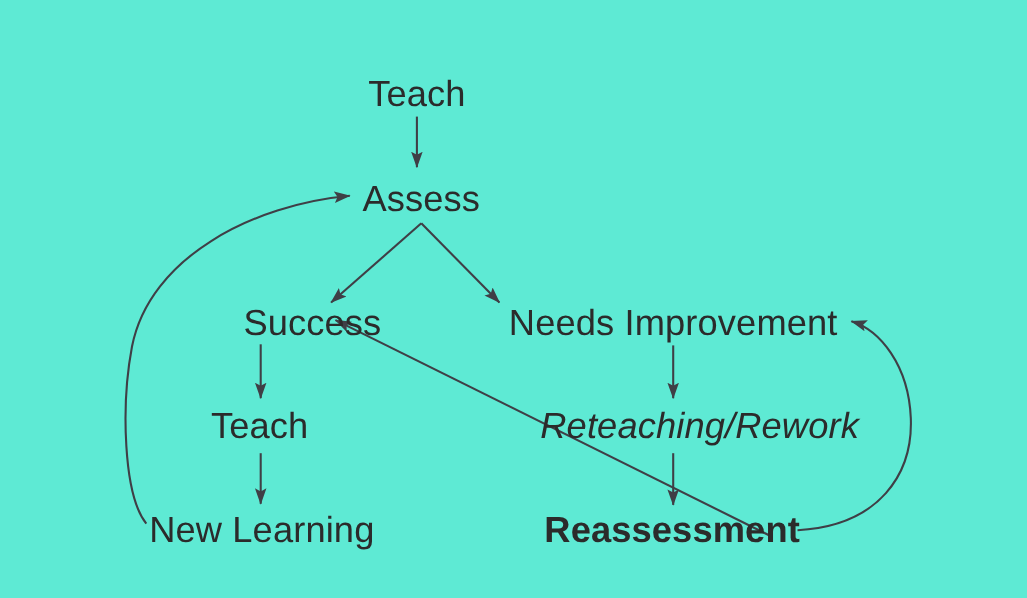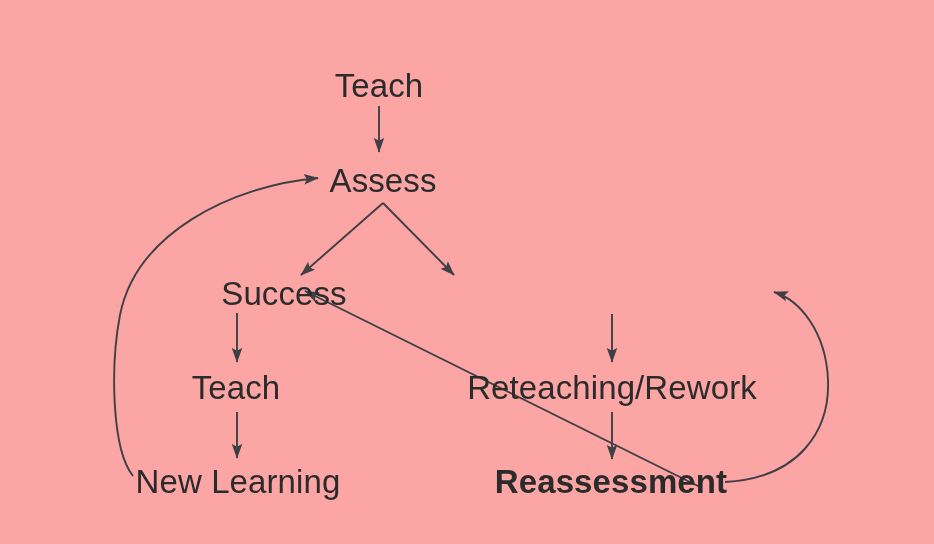--- a/index.html
+++ b/index.html
@@ -7,21 +7,21 @@
     padding: 0;
     background: #ffffff;
   }
   body {
     font-family: "Liberation Sans", sans-serif;
   }
   #canvas {
     position: relative;
     width: 934px;
     height: 544px;
-    background: #fca5a5;
+    background: #5eead4;
     overflow: hidden;
   }
   #edges {
     position: absolute;
     left: 0;
     top: 0;
     width: 934px;
     height: 544px;
   }
   .node {
@@ -70,22 +70,23 @@
       <path d="M 133 476 C 112 450 110 368 120 315 C 136 234 230 186 318 178"></path>
     </g>
   </svg>
 
   <div class="node" style="left:379px; top:85px;">Teach</div>
 
   <div class="node" style="left:383px; top:180px;text-align:center;">Assess</div>
 
   <div class="node" style="left:236px; top:293px;margin-left:48px;">Success</div>
 
+  <div class="node" style="left:612px; top:293px;">Needs Improvement</div>
 
   <div class="node" style="left:236px; top:387px;">Teach</div>
 
-  <div class="node" style="left:612px; top:387px;">Reteaching/Rework</div>
+  <div class="node" style="left:636px; top:387px;font-style:italic;">Reteaching/Rework</div>
 
   <div class="node" style="left:238px; top:481px;">New Learning</div>
 
   <div class="node" style="left:611px; top:481px;font-weight:bold;">Reassessment</div>
 
 </div>
 
 </body></html>

